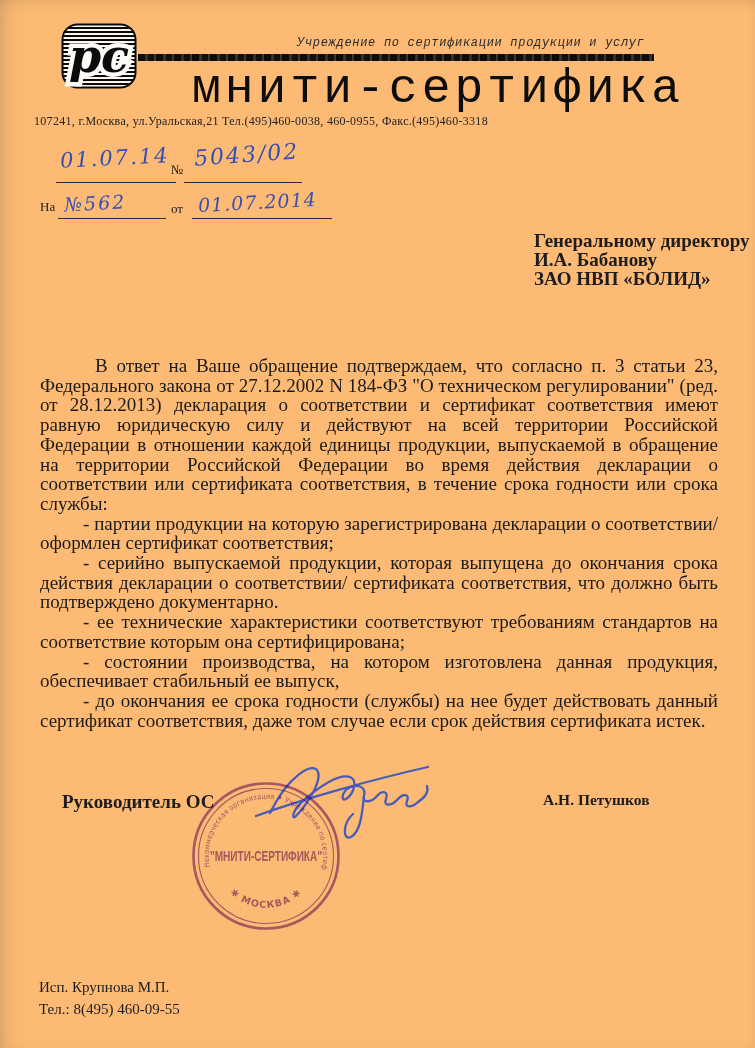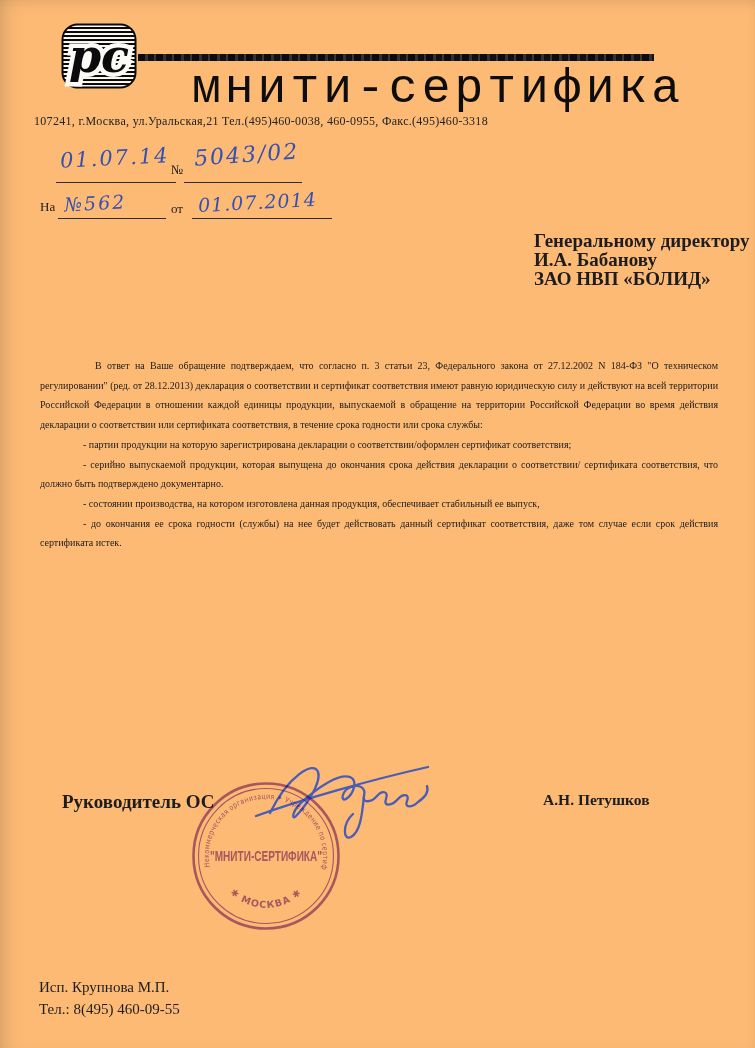--- a/index.html
+++ b/index.html
@@ -31,21 +31,21 @@
   .na-label{left:40px;top:199px;}
   .ot-label{left:171px;top:201px;}
   .uline{height:0;border-top:1.7px solid #2c2c38;}
   .ul1{left:56px;top:182px;width:120px;}
   .ul2{left:184px;top:182px;width:118px;}
   .ul3{left:58px;top:218px;width:108px;}
   .ul4{left:192px;top:218px;width:140px;}
   
   .recipient{left:534px;top:232px;font-weight:bold;font-size:19px;line-height:18.8px;white-space:nowrap;}
   
-  .body{left:40px;top:356px;width:678px;font-size:10px;line-height:19.7px;
+  .body{left:40px;top:356px;width:678px;font-size:19px;line-height:19.7px;
     text-align:justify;color:#1b1b1e;}
   .body p{margin:0;}
   .p-ind{text-indent:55px;}
   .p-dash{text-indent:43px;}
   
   .sig-title{left:62px;top:791px;font-weight:bold;font-size:19px;white-space:nowrap;}
   .sig-name{left:543px;top:791px;font-weight:bold;font-size:15.5px;white-space:nowrap;}
   .sig-svg{left:252px;top:750px;}
   .stamp-svg{left:190px;top:780px;opacity:.88;mix-blend-mode:multiply;}
   
@@ -61,20 +61,21 @@
     <defs>
       <pattern id="scanlines" width="4" height="4" patternUnits="userSpaceOnUse">
         <rect width="4" height="2.1" fill="#0b0b0b"></rect>
         <rect y="2.1" width="4" height="1.9" fill="#fbfaf6"></rect>
       </pattern>
     </defs>
     <rect x="1.5" y="1.5" width="73" height="63" rx="15" fill="url(#scanlines)" stroke="#0b0b0b" stroke-width="2"></rect>
     <text x="38" y="49" text-anchor="middle" font-family="DejaVu Serif, serif" font-style="italic" font-weight="bold" font-size="46" fill="#0b0b0b" stroke="#fbfaf6" stroke-width="9" paint-order="stroke">рс</text>
   </svg>
 
+  <div class="abs tagline">Учреждение по сертификации продукции и услуг</div>
   <div class="abs rule"></div>
   <div class="abs orgtitle">мнити-сертифика</div>
   <div class="abs address">107241, г.Москва, ул.Уральская,21    Тел.(495)460-0038, 460-0955, Факс.(495)460-3318</div>
 
   <div class="abs hand hw1">01.07.14</div>
   <div class="abs plabel no-label">№</div>
   <div class="abs hand hw2">5043/02</div>
   <div class="abs uline ul1"></div>
   <div class="abs uline ul2"></div>
 
@@ -88,20 +89,21 @@
   <div class="abs recipient">
     <div>Генеральному директору</div>
     <div>И.А. Бабанову</div>
     <div>ЗАО НВП «БОЛИД»</div>
   </div>
 
   <div class="abs body">
     <p class="p-ind">В ответ на Ваше обращение подтверждаем, что согласно п. 3 статьи 23, Федерального закона от 27.12.2002 N 184-ФЗ "О техническом регулировании" (ред. от 28.12.2013) декларация о соответствии и сертификат соответствия имеют равную юридическую силу и действуют на всей территории Российской Федерации в отношении каждой единицы продукции, выпускаемой в обращение на территории Российской Федерации во время действия декларации о соответствии или сертификата соответствия, в течение срока годности или срока службы:</p>
     <p class="p-dash">- партии продукции на которую зарегистрирована декларации о соответствии/оформлен сертификат соответствия;</p>
     <p class="p-dash">- серийно выпускаемой продукции, которая выпущена до окончания срока действия декларации о соответствии/ сертификата соответствия, что должно быть подтверждено документарно.</p>
+    <p class="p-dash">- ее технические характеристики соответствуют требованиям стандартов на соответствие которым она сертифицирована;</p>
     <p class="p-dash">- состоянии производства, на котором изготовлена данная продукция, обеспечивает стабильный ее выпуск,</p>
     <p class="p-dash">- до окончания ее срока годности (службы) на нее будет действовать данный сертификат соответствия, даже том случае если срок действия сертификата истек.</p>
   </div>
 
   <div class="abs sig-title">Руководитель ОС</div>
   <div class="abs sig-name">А.Н. Петушков</div>
 
   <svg class="abs sig-svg" width="215" height="100" viewBox="0 0 215 100">
     <g fill="none" stroke="#3a55bd" stroke-width="2.3" stroke-linecap="round" opacity="0.92">
       <path d="M18,63 C36,26 62,10 66,22 C70,33 52,58 44,66 C39,71 40,60 52,50 C72,33 88,24 98,27"></path>

